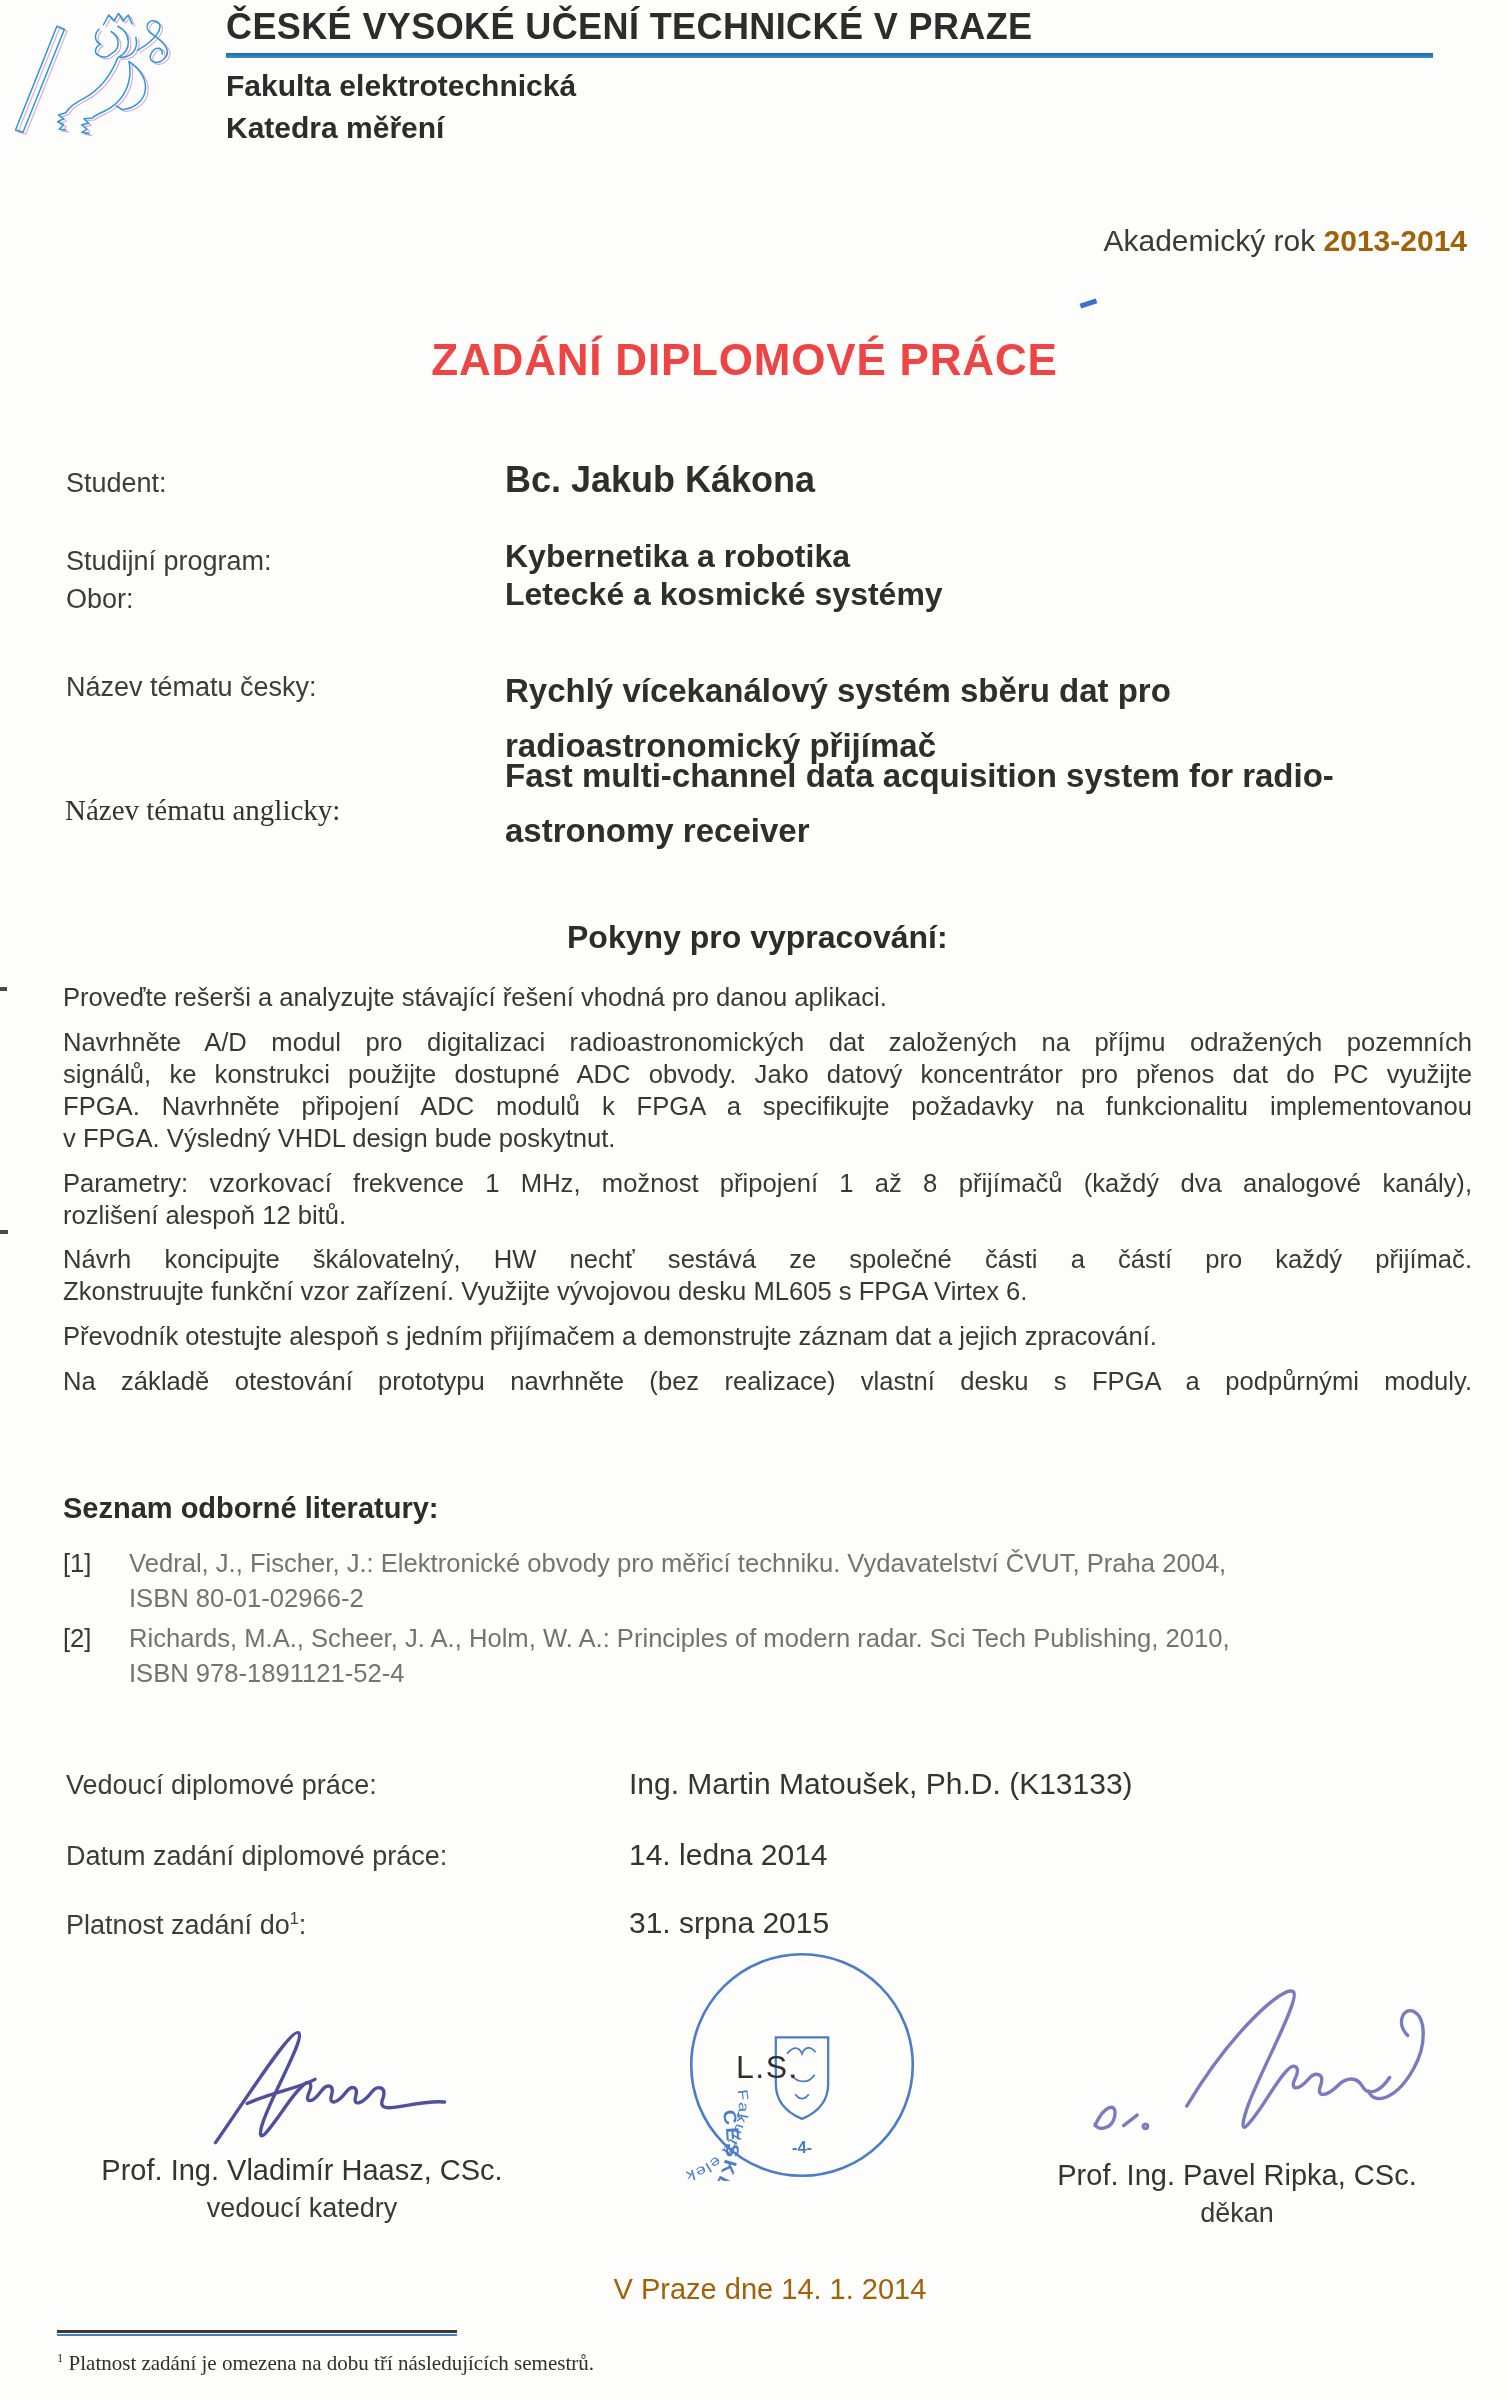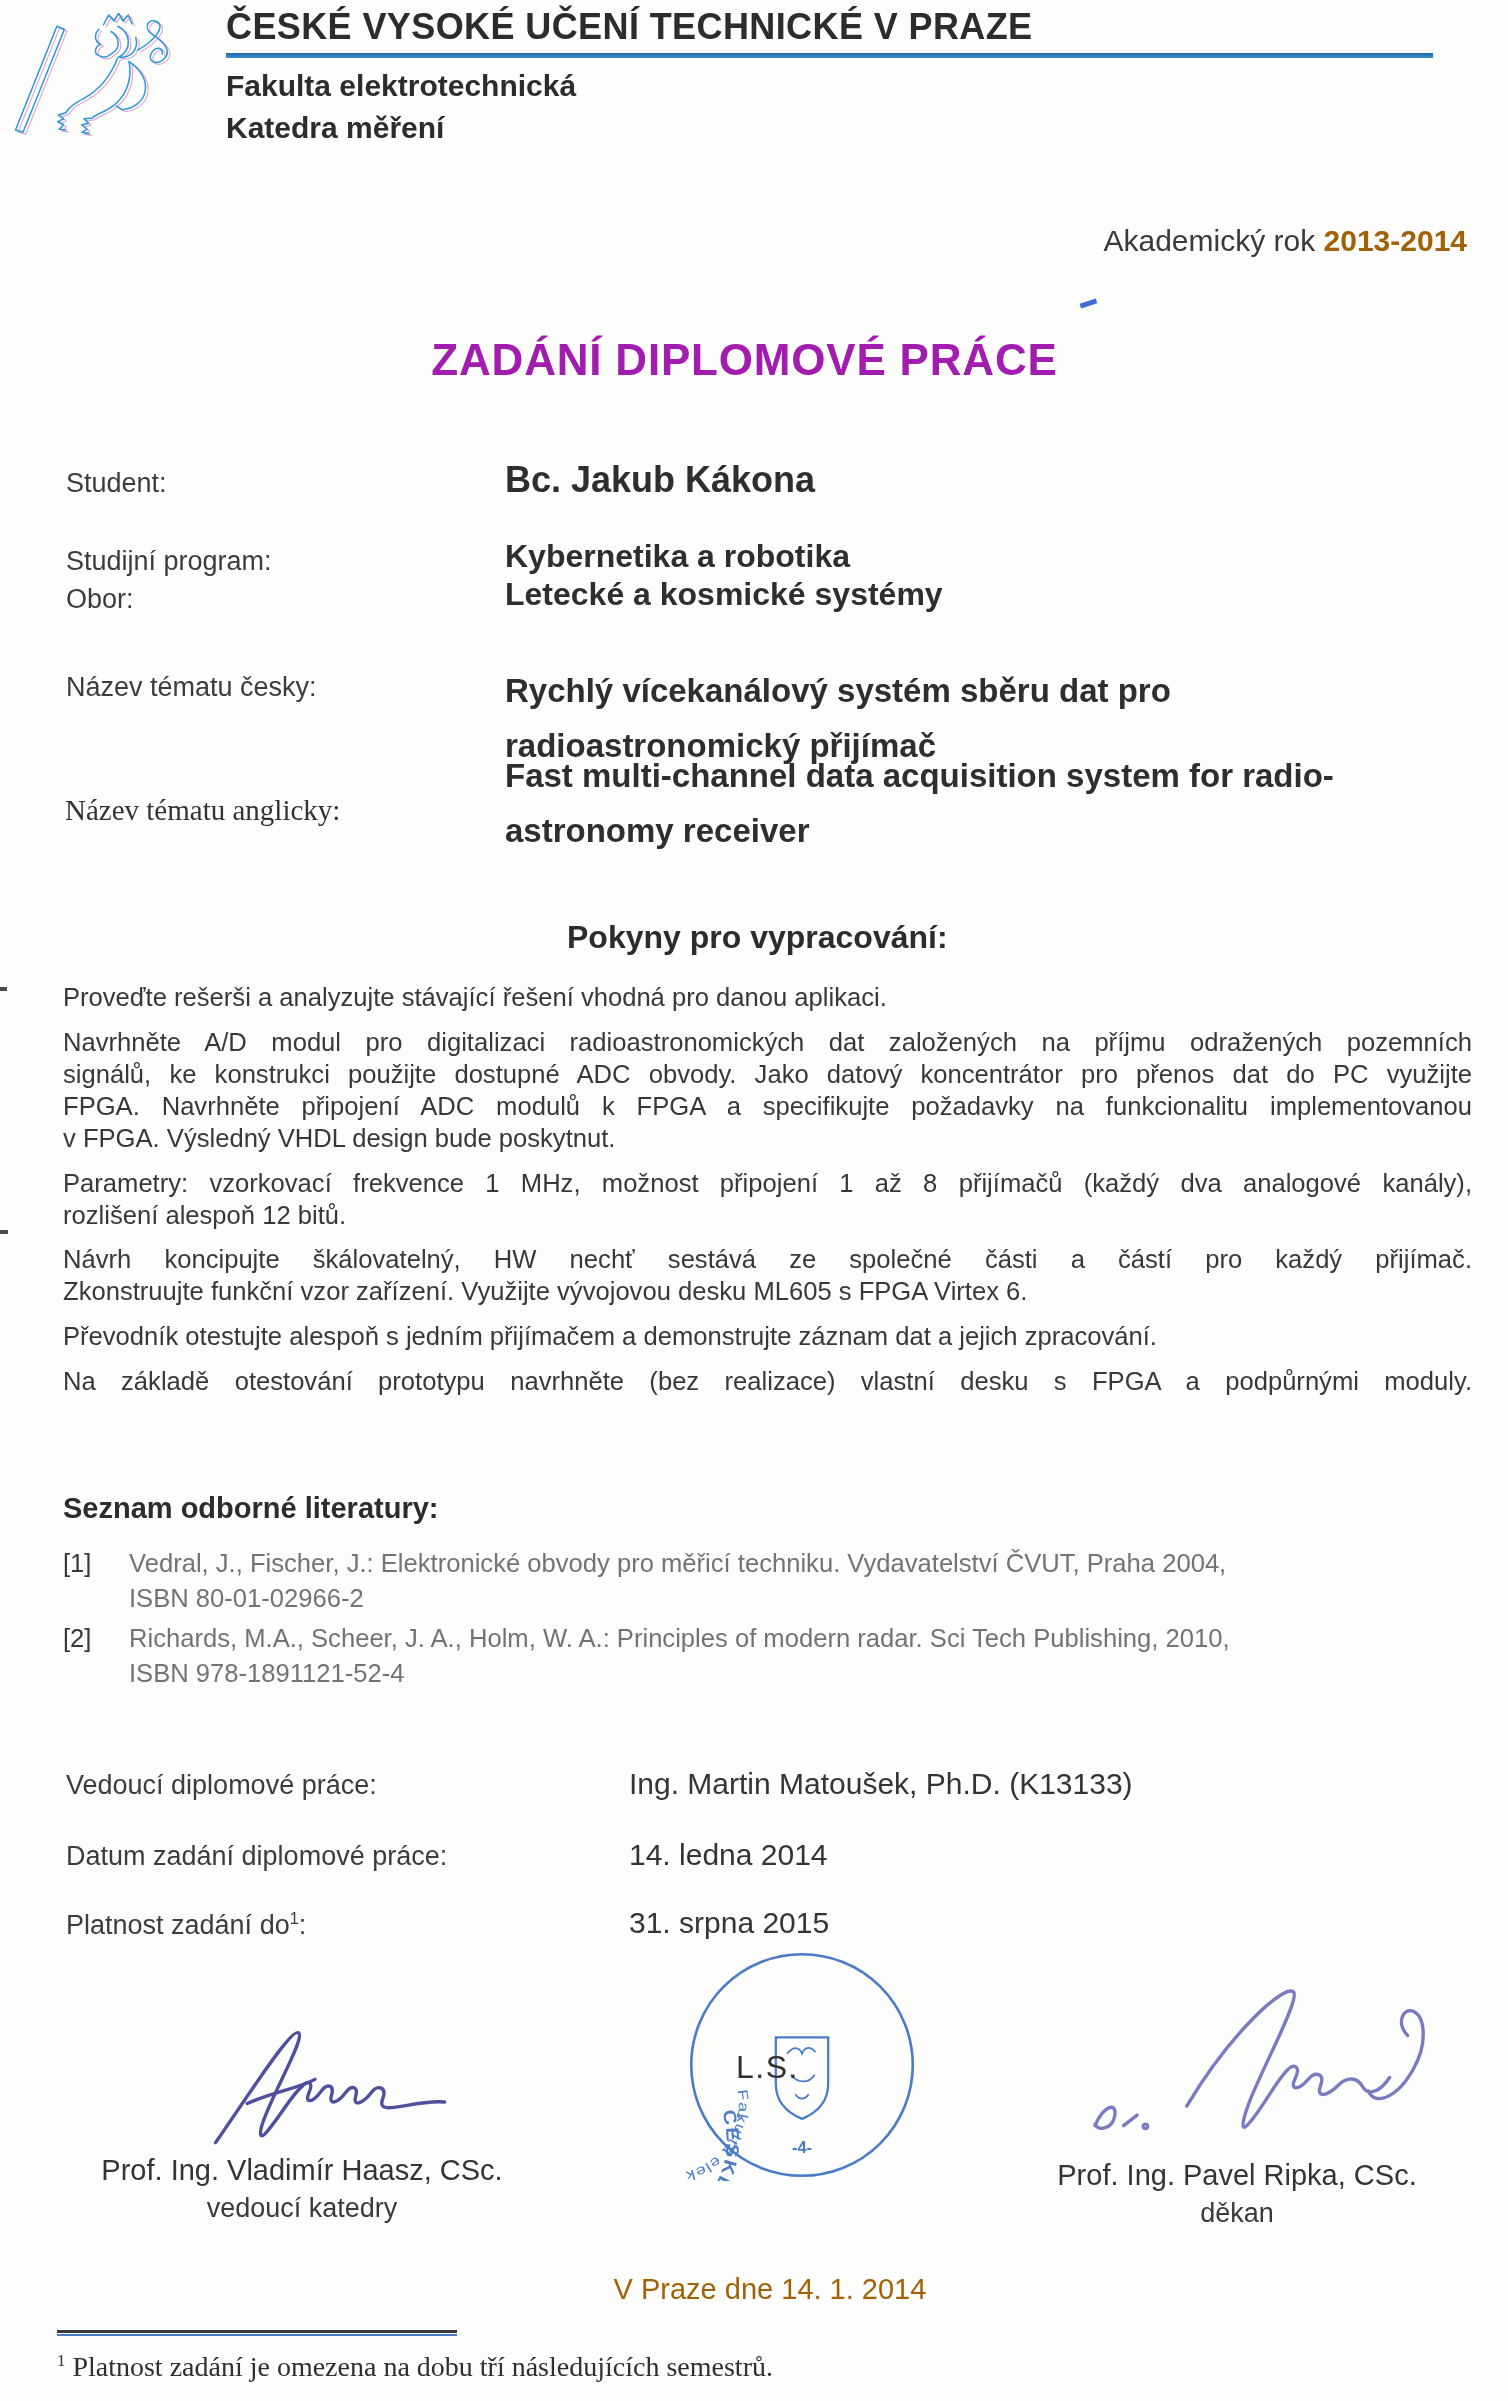--- a/index.html
+++ b/index.html
@@ -8,21 +8,21 @@
     font-family:"Liberation Sans",sans-serif;color:#3a3a3a;overflow:hidden;
   }
   .abs{position:absolute;}
   
   .uni-title{left:226px;top:6px;font-size:36px;font-weight:bold;color:#2c2c2c;letter-spacing:0.4px;white-space:nowrap;}
   .header-rule{left:226px;top:53px;width:1207px;height:5.3px;background:linear-gradient(#1d6aa8,#3a8ccb);}
   .faculty{left:226px;top:69px;font-size:30px;font-weight:bold;color:#2c2c2c;}
   .department{left:226px;top:111px;font-size:30px;font-weight:bold;color:#2c2c2c;}
   .acad-year{right:42px;top:224px;font-size:30px;color:#3a3a3a;white-space:nowrap;}
   .acad-year b{font-weight:bold;color:#a16207;}
-  .doc-title{left:421px;top:335px;width:647px;text-align:center;font-size:44px;font-weight:bold;color:#a21caf;letter-spacing:0.8px;white-space:nowrap;}
+  .doc-title{left:421px;top:335px;width:647px;text-align:center;font-size:44px;font-weight:bold;color:#ef4444;letter-spacing:0.8px;white-space:nowrap;}
   
   .lbl{font-size:27px;color:#3c3c3c;white-space:nowrap;}
   .val-lg{font-size:36px;font-weight:bold;color:#2e2e2e;white-space:nowrap;}
   .val-md{font-size:32px;font-weight:bold;color:#2e2e2e;white-space:nowrap;}
   .topic{font-size:33px;font-weight:bold;color:#2e2e2e;line-height:55px;white-space:nowrap;}
   .serif-lbl{font-family:"Liberation Serif",serif;font-size:29px;color:#333;}
   
   .pokyny-h{left:567px;top:919px;font-size:32px;font-weight:bold;color:#2c2c2c;white-space:nowrap;}
   .paras{left:63px;top:981px;width:1409px;}
   .para{margin:0 0 12.8px 0;}
@@ -38,21 +38,21 @@
   
   .det-val{font-size:30px;color:#343434;white-space:nowrap;}
   sup{font-size:60%;}
   
   .ls{left:736px;top:2049px;font-size:32px;color:#2f2f2f;letter-spacing:1.5px;}
   .sig-name{font-size:29px;color:#343434;line-height:36px;text-align:center;}
   .sig-role{font-size:27px;color:#3a3a3a;text-align:center;margin-top:4.5px;}
   .place-date{left:582px;top:2273px;width:376px;text-align:center;font-size:29px;color:#a16207;white-space:nowrap;}
   .foot-rule{left:57px;top:2330px;width:400px;height:6px;
     background:linear-gradient(#3a3a3a 0 3px,#fdfdfc 3px 4.5px,#4a7cc7 4.5px 6px);}
-  .footnote{left:57px;top:2351px;font-family:"Liberation Serif",serif;font-size:28px;color:#2f2f2f;white-space:nowrap;}
+  .footnote{left:57px;top:2351px;font-family:"Liberation Serif",serif;font-size:21px;color:#2f2f2f;white-space:nowrap;}
   .artifact{background:#3b6fd0;}
   .dashmark{background:#4a4a4a;}
 </style>
 </head>
 <body>
 
 <div class="page">
 
   <svg class="abs" style="left:4.5px;top:4.5px" width="188" height="132" viewBox="0 0 500 350">
     <g fill="none" stroke="#d27fc4" stroke-width="3" opacity="0.7" transform="translate(7,5)" stroke-linecap="round" stroke-linejoin="round">

